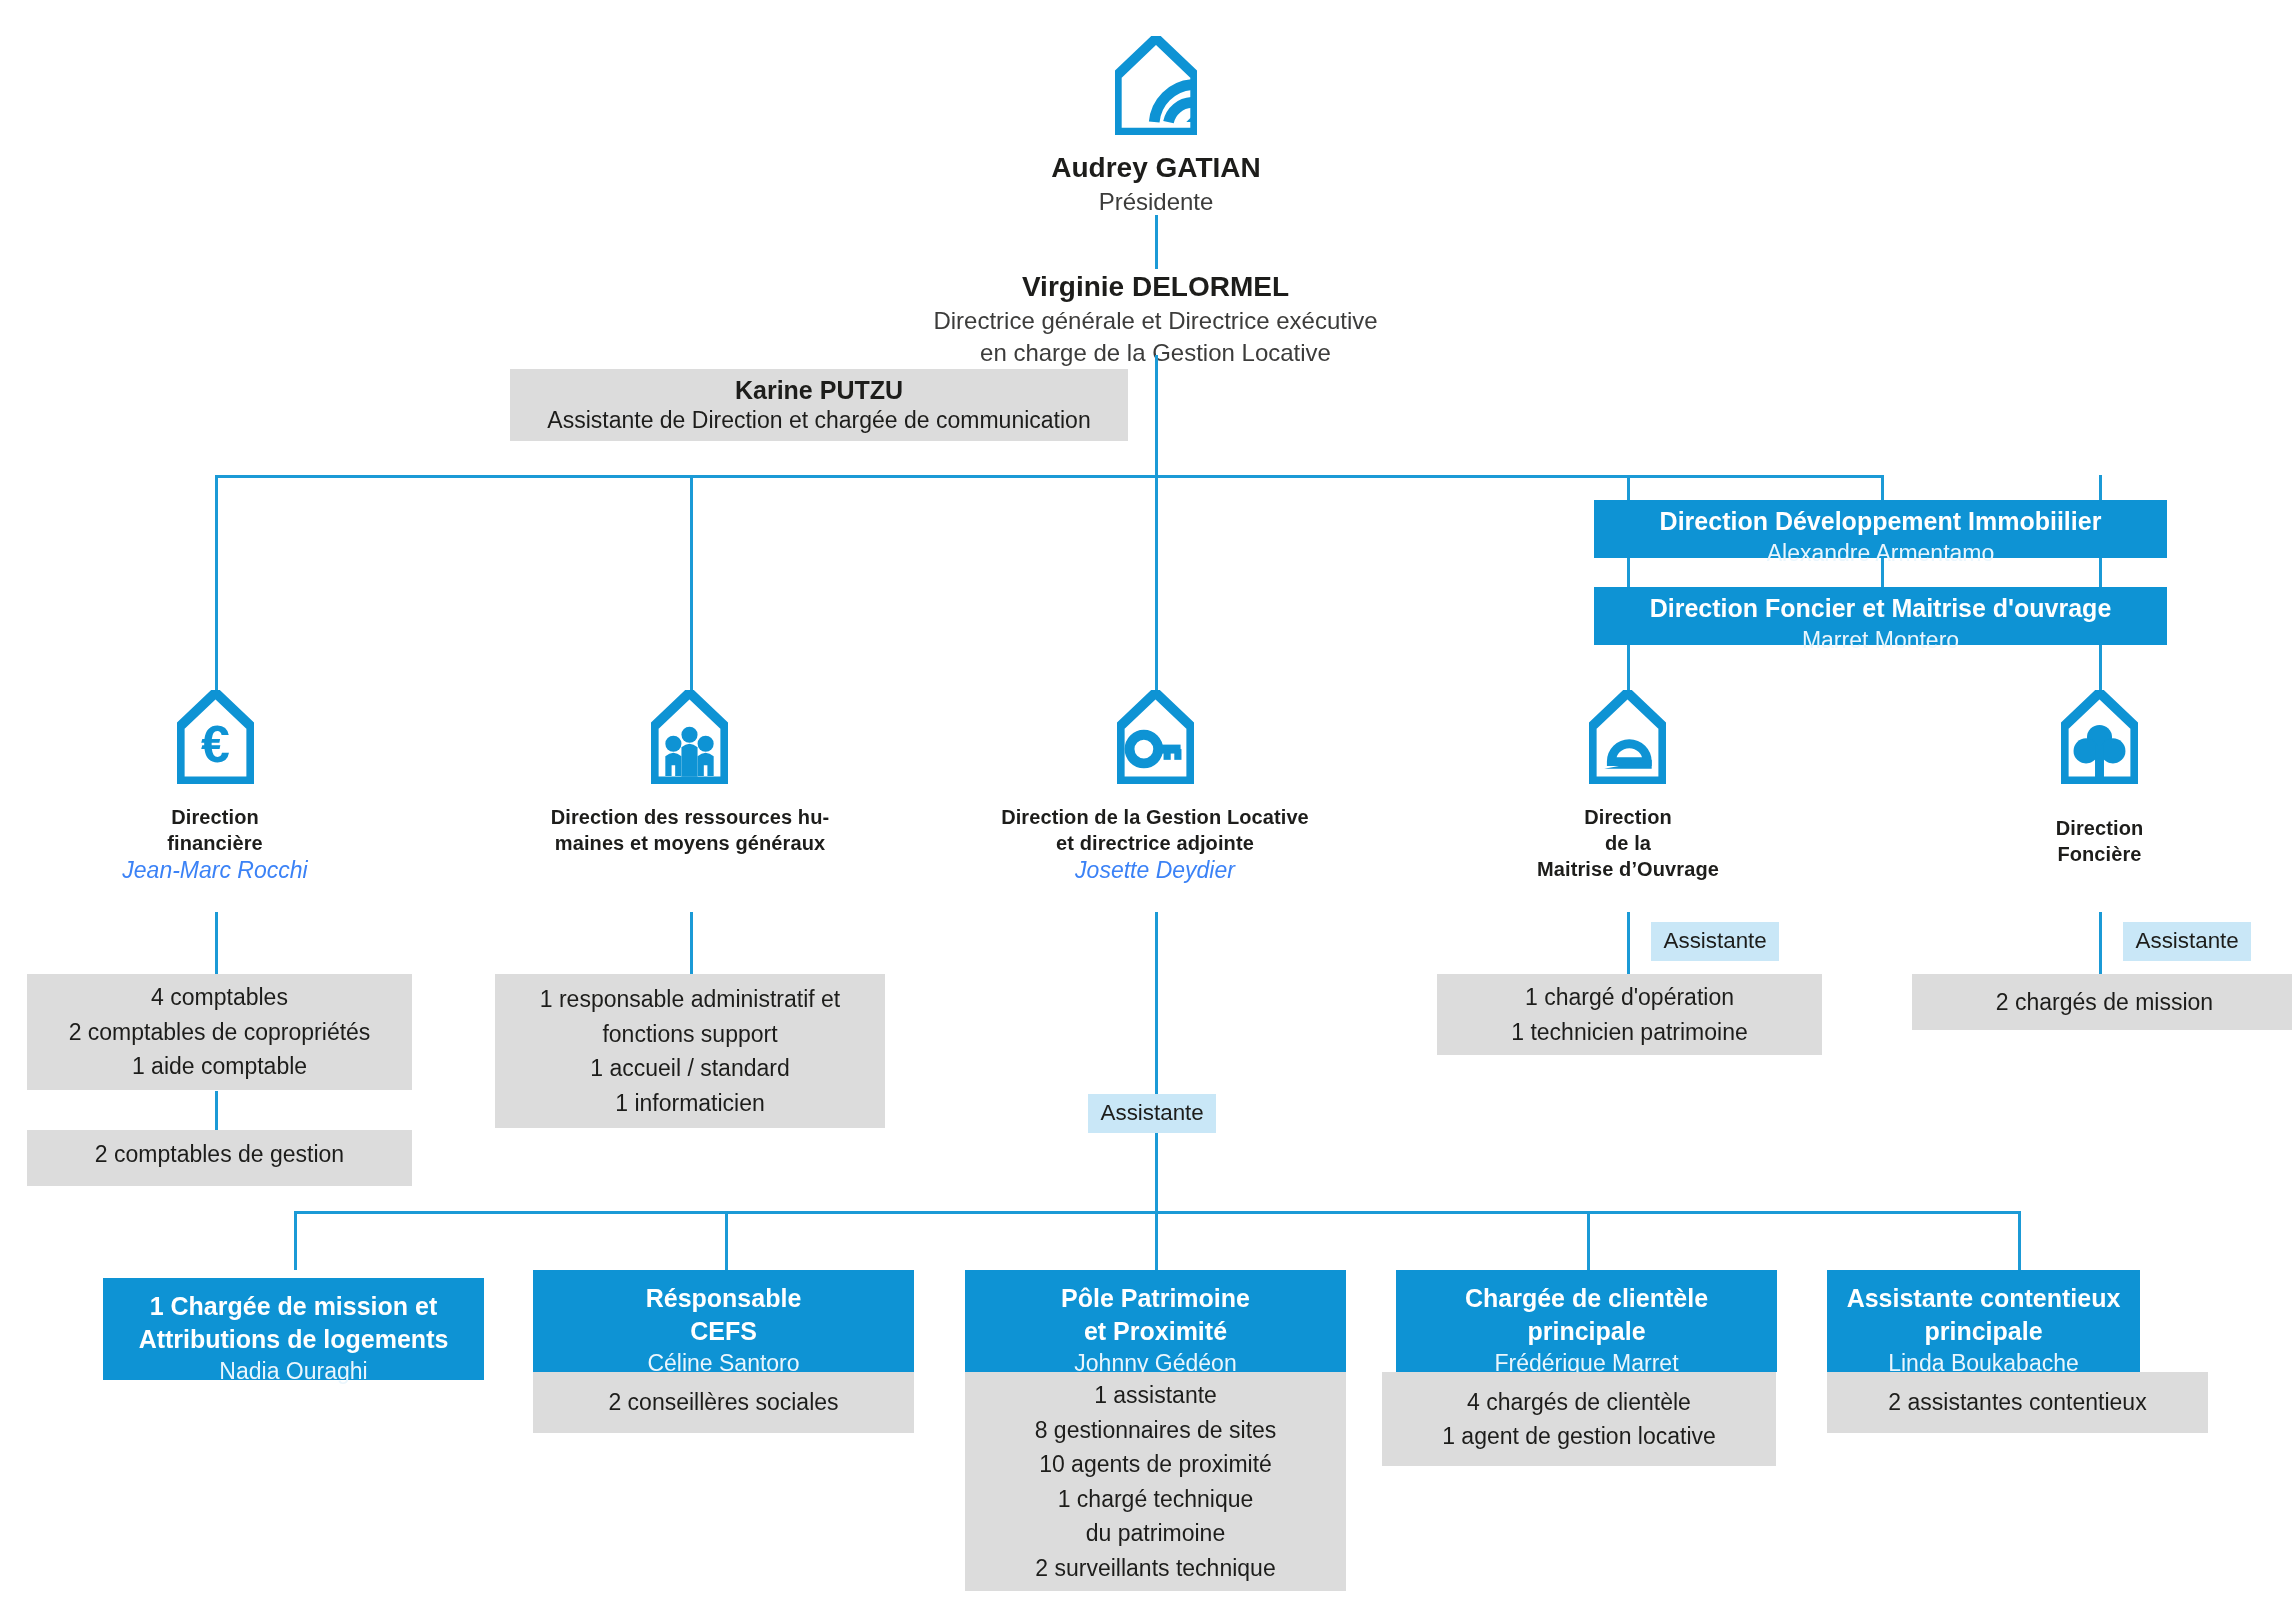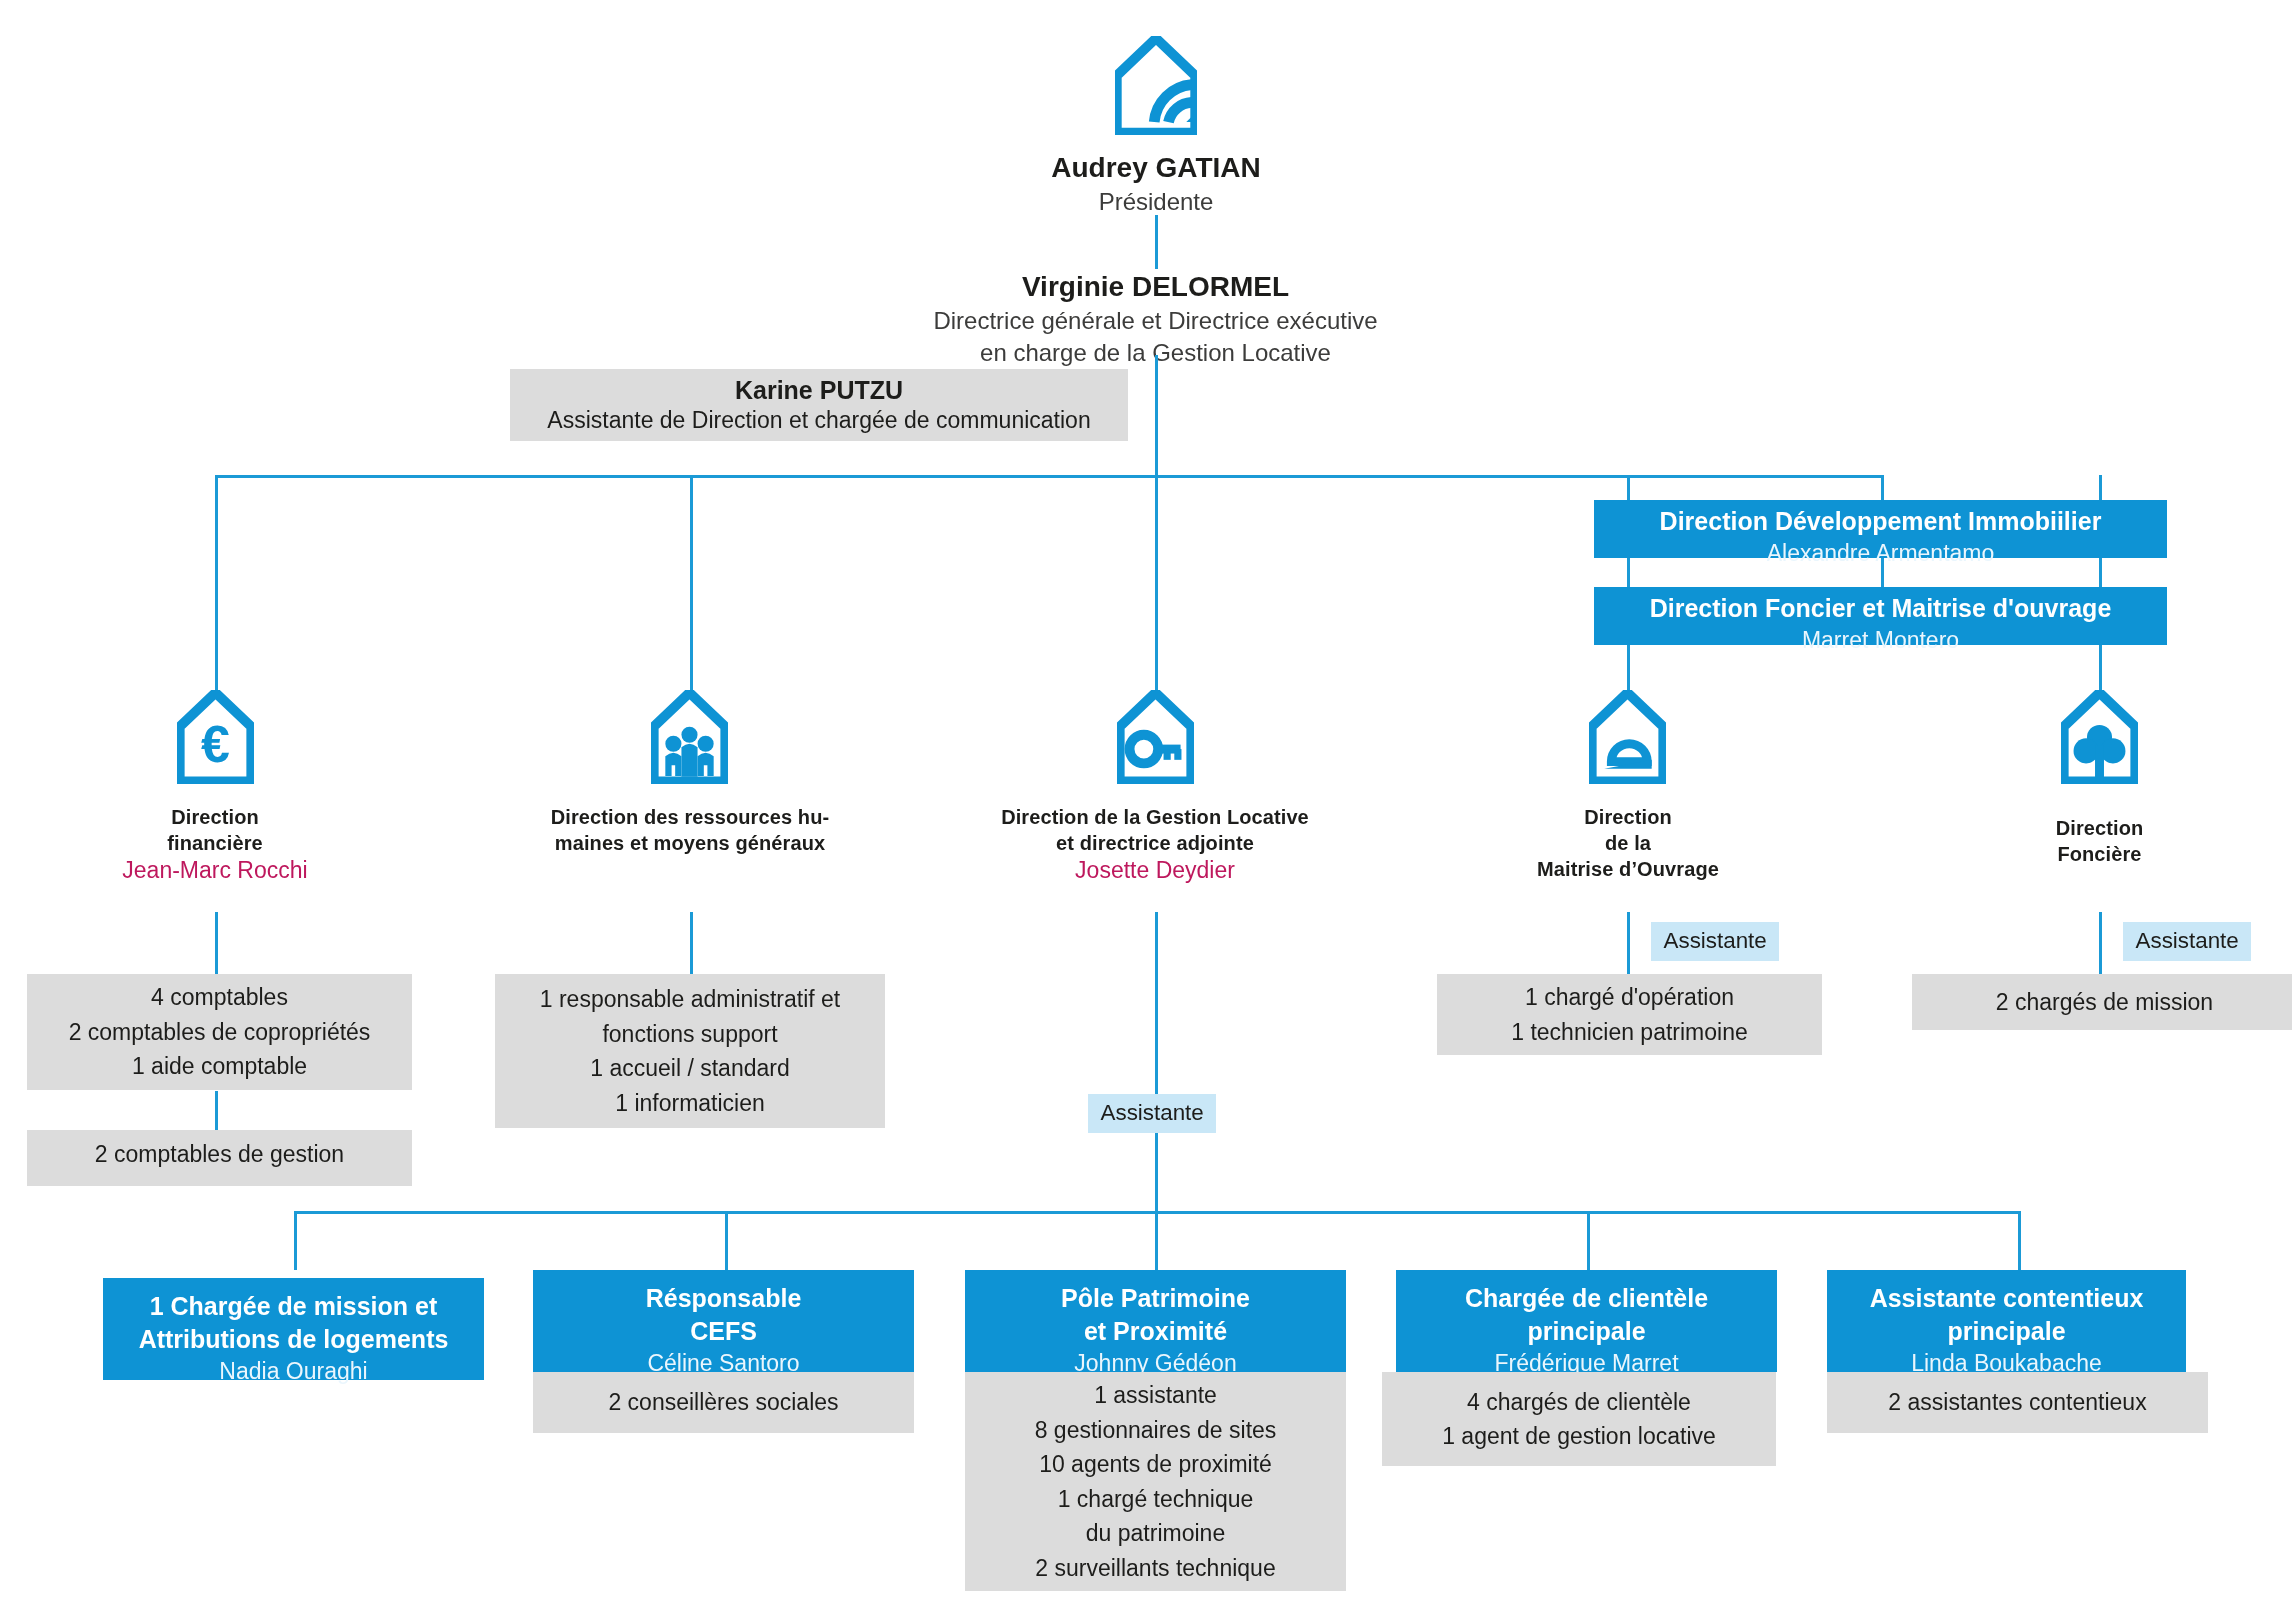--- a/index.html
+++ b/index.html
@@ -23,21 +23,22 @@
     font-size: 20px;
     font-weight: 600;
     line-height: 1.30;
     letter-spacing: 0.1px;
     color: #1d1d1b;
   }
   .plain .rl {
     font-size: 23px;
     font-weight: 400;
     line-height: 1.30;
-    color: #be185d;
+    color: #3b82f6;
+    font-style: italic;
   }
 
   
   .greybox {
     position: absolute;
     background: #dcdcdc;
     text-align: center;
     font-size: 23px;
     line-height: 1.50;
     color: #1d1d1b;
@@ -281,21 +282,21 @@
   <div class="bluebox" style="left:1396px; top:1270px; width:381px; height:102px;">
     <span class="ttl">Chargée de clientèle</span>
     <span class="ttl">principale</span>
     <span class="sub">Frédérique Marret</span>
   </div>
   <div class="greybox" style="left:1382px; top:1372px; width:394px; height:94px;">
     <span class="ln">4 chargés de clientèle</span>
     <span class="ln">1 agent de gestion locative</span>
   </div>
 
-  <div class="bluebox" style="left:1827px; top:1270px; width:359px; height:102px;">
+  <div class="bluebox" style="left:1827px; top:1270px; width:313px; height:102px;">
     <span class="ttl">Assistante contentieux</span>
     <span class="ttl">principale</span>
     <span class="sub">Linda Boukabache</span>
   </div>
   <div class="greybox" style="left:1827px; top:1372px; width:381px; height:61px;">
     <span class="ln">2 assistantes contentieux</span>
   </div>
 
 </div>
 

